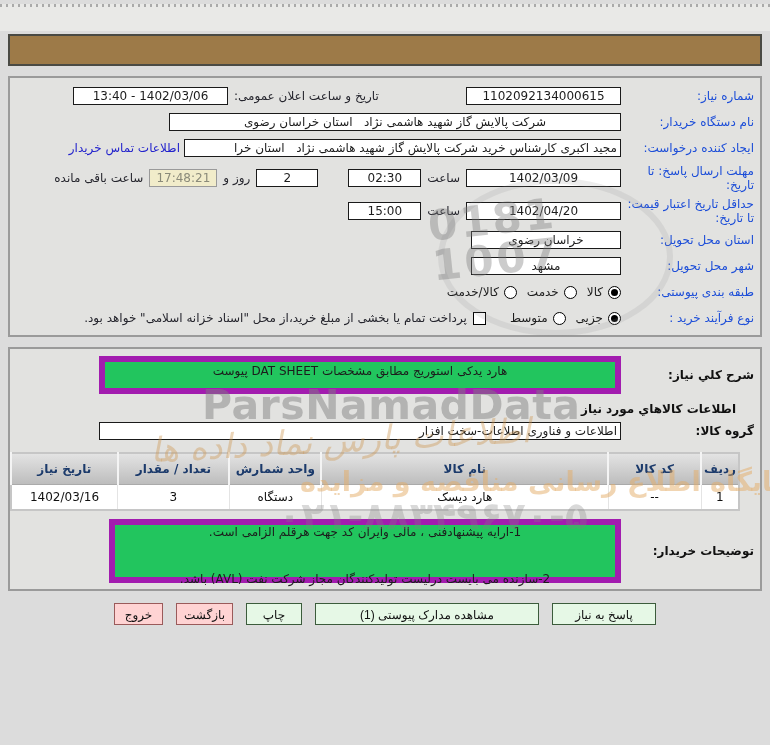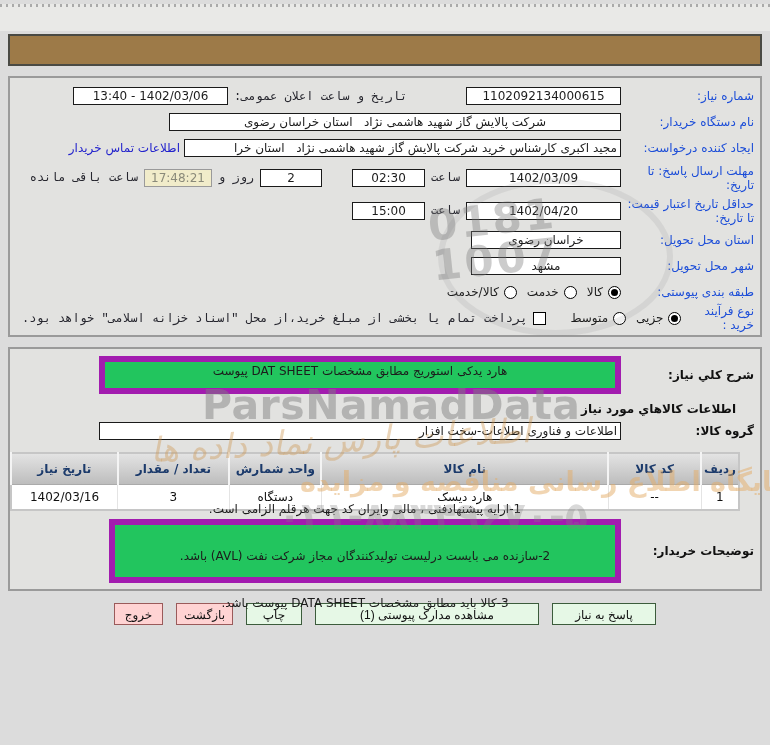--- a/index.html
+++ b/index.html
@@ -32,21 +32,21 @@
   .panel {
     margin:10px 8px 0;
     border:2px solid #9a9a9a;
     background:#e2e2e0;
     padding:5px 0 4px;
     position:relative;
   }
   .frow { display:flex; align-items:center; padding:0 6px; height:26px; }
   .frow.tall { height:33px; }
   .lbl { width:133px; padding-left:4px; color:#1d4ed8; line-height:14px; }
-  .lbl2 { margin:8px 6px; color:#26262e; white-space:nowrap;font-family:Liberation Mono, monospace; }
+  .lbl2 { margin:8px 6px; color:#26262e; white-space:nowrap; }
   .inp {
     background:#fff; border:1px solid #1a1a1a;
     height:18px; line-height:16px;
     text-align:center; overflow:hidden; white-space:nowrap;
   }
   .inp.rt { text-align:right; padding:0 3px; }
   .w155 { width:155px; } .w452 { width:452px; } .w437 { width:437px; }
   .w73 { width:73px; } .w62 { width:62px; } .w150 { width:150px; } .w522 { width:522px; }
   .countdown {
     width:68px; height:18px; line-height:16px; text-align:center;
@@ -254,21 +254,20 @@
         <td>1402/03/16</td>
       </tr>
     </tbody>
   </table>
 
   <div class="p2row" style="align-items:center;">
     <span class="blbl">توضیحات خریدار:</span>
     <div class="bigbox notesbox" style="width:512px">
       <div>1-ارایه پیشنهادفنی ، مالی وایران کد جهت هرقلم الزامی است.</div>
       <div>2-سازنده می بایست درلیست تولیدکنندگان مجاز شرکت نفت (AVL)  باشد.</div>
-      <div>3-کالا باید مطابق مشخصات DATA SHEET پیوست باشد.</div>
     </div>
   </div>
 
 </div>
 
 <div class="btnrow">
   <button class="btn b-respond">پاسخ به نیاز</button>
   <button class="btn b-docs">مشاهده مدارک پیوستی (1)</button>
   <button class="btn b-print">چاپ</button>
   <button class="btn pink b-back">بازگشت</button>

